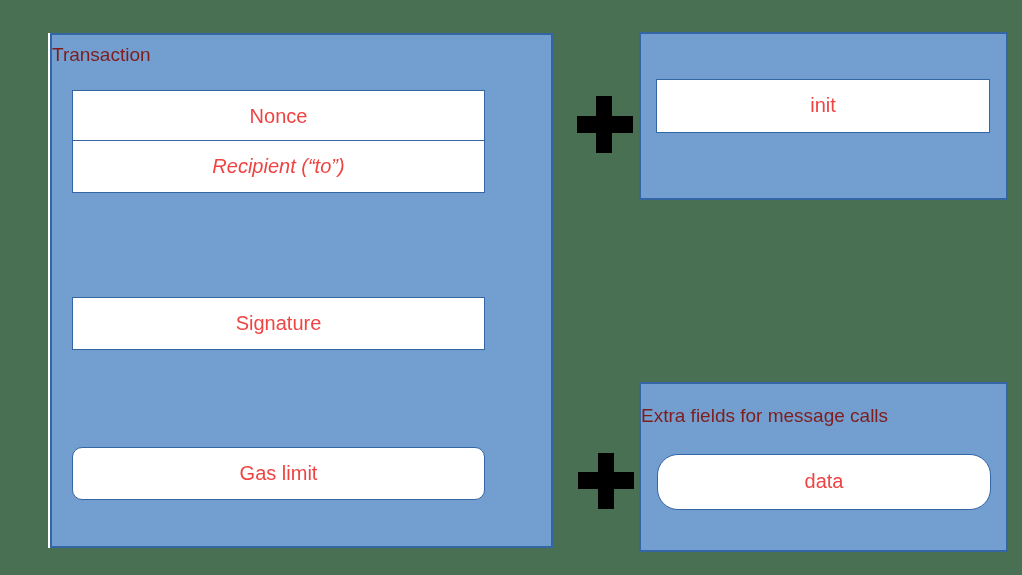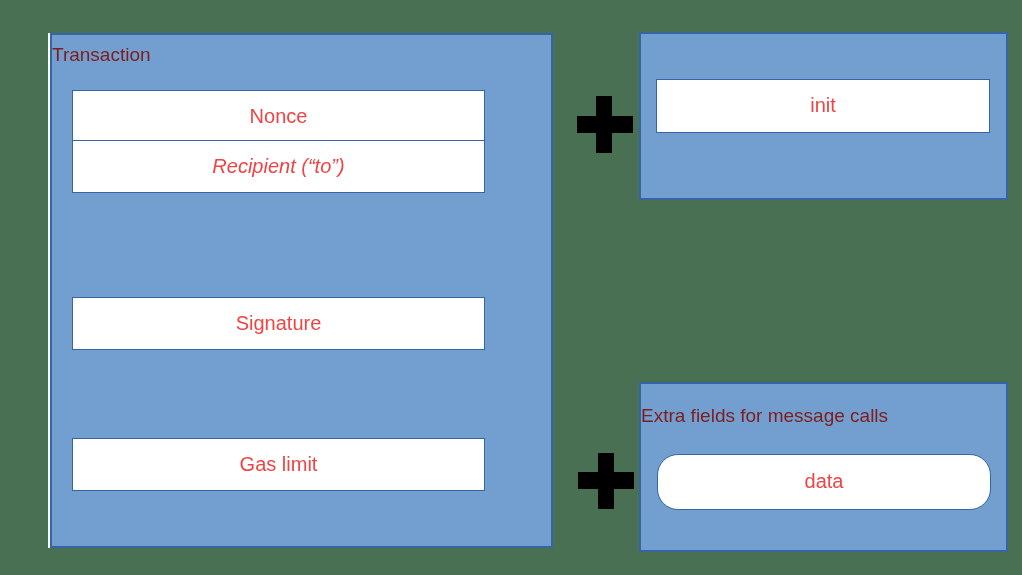--- a/index.html
+++ b/index.html
@@ -56,21 +56,21 @@
     color: #ef4444;
     font-size: 20px;
     text-align: center;
   }
   .tx-field { left: 20px; width: 413px; height: 53px; line-height: 50px; }
   .f0 { top: 55px; }
   .f1 { top: 105px; font-style: italic; }
   .f2 { top: 190px; }
   .f3 { top: 262px; }
   .f4 { top: 349px; }
-  .f5 { top: 403px; }
+  .f5 { top: 412px; border-radius: 10px; }
 
   .field-init { left: 15px; top: 45px; width: 334px; height: 54px; line-height: 50px; }
   .field-data { left: 16px; top: 70px; width: 334px; height: 56px; line-height: 52px; border-radius: 21px; }
 
   .plus { position: absolute; }
   .plus-top    { left: 577px; top: 96px;  width: 56px; height: 57px; }
   .plus-bottom { left: 578px; top: 453px; width: 56px; height: 56px; }
   .plus .bar-h {
     position: absolute;
     left: 0; top: 20px;

